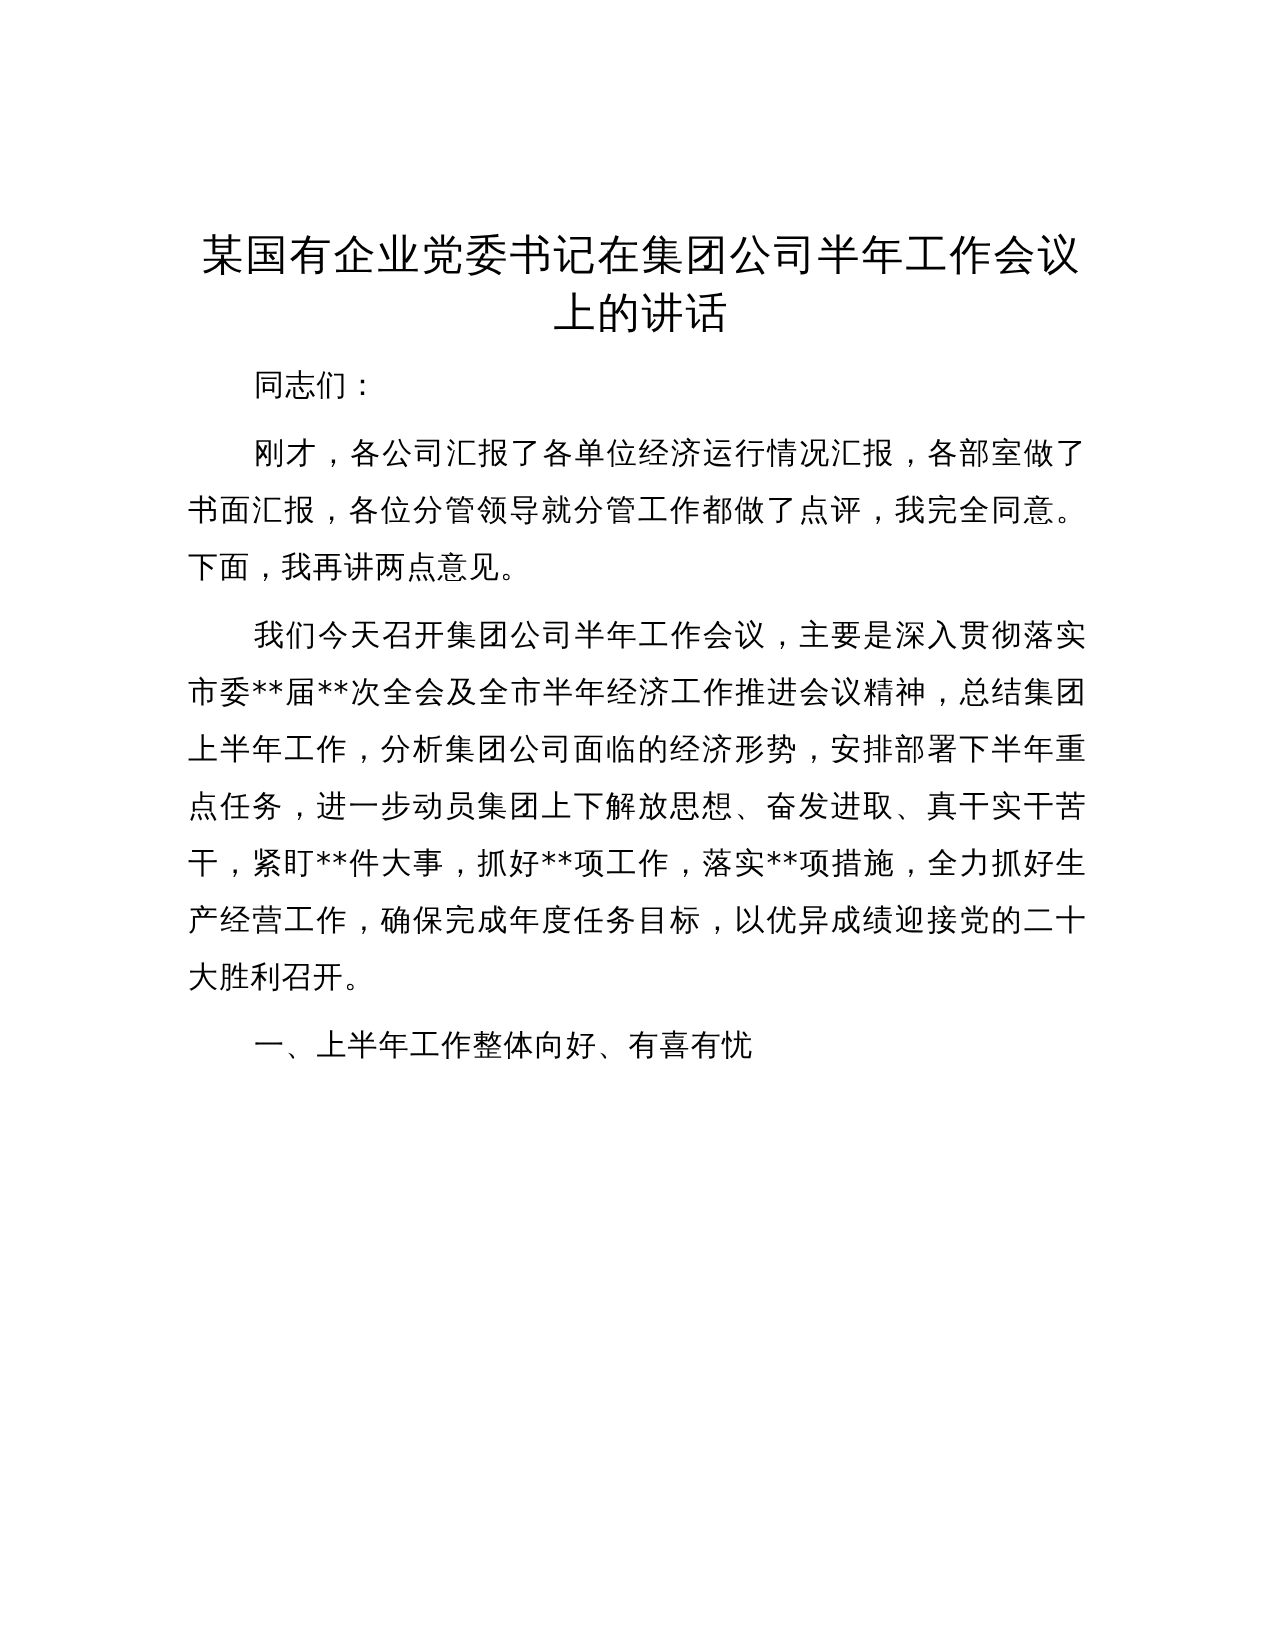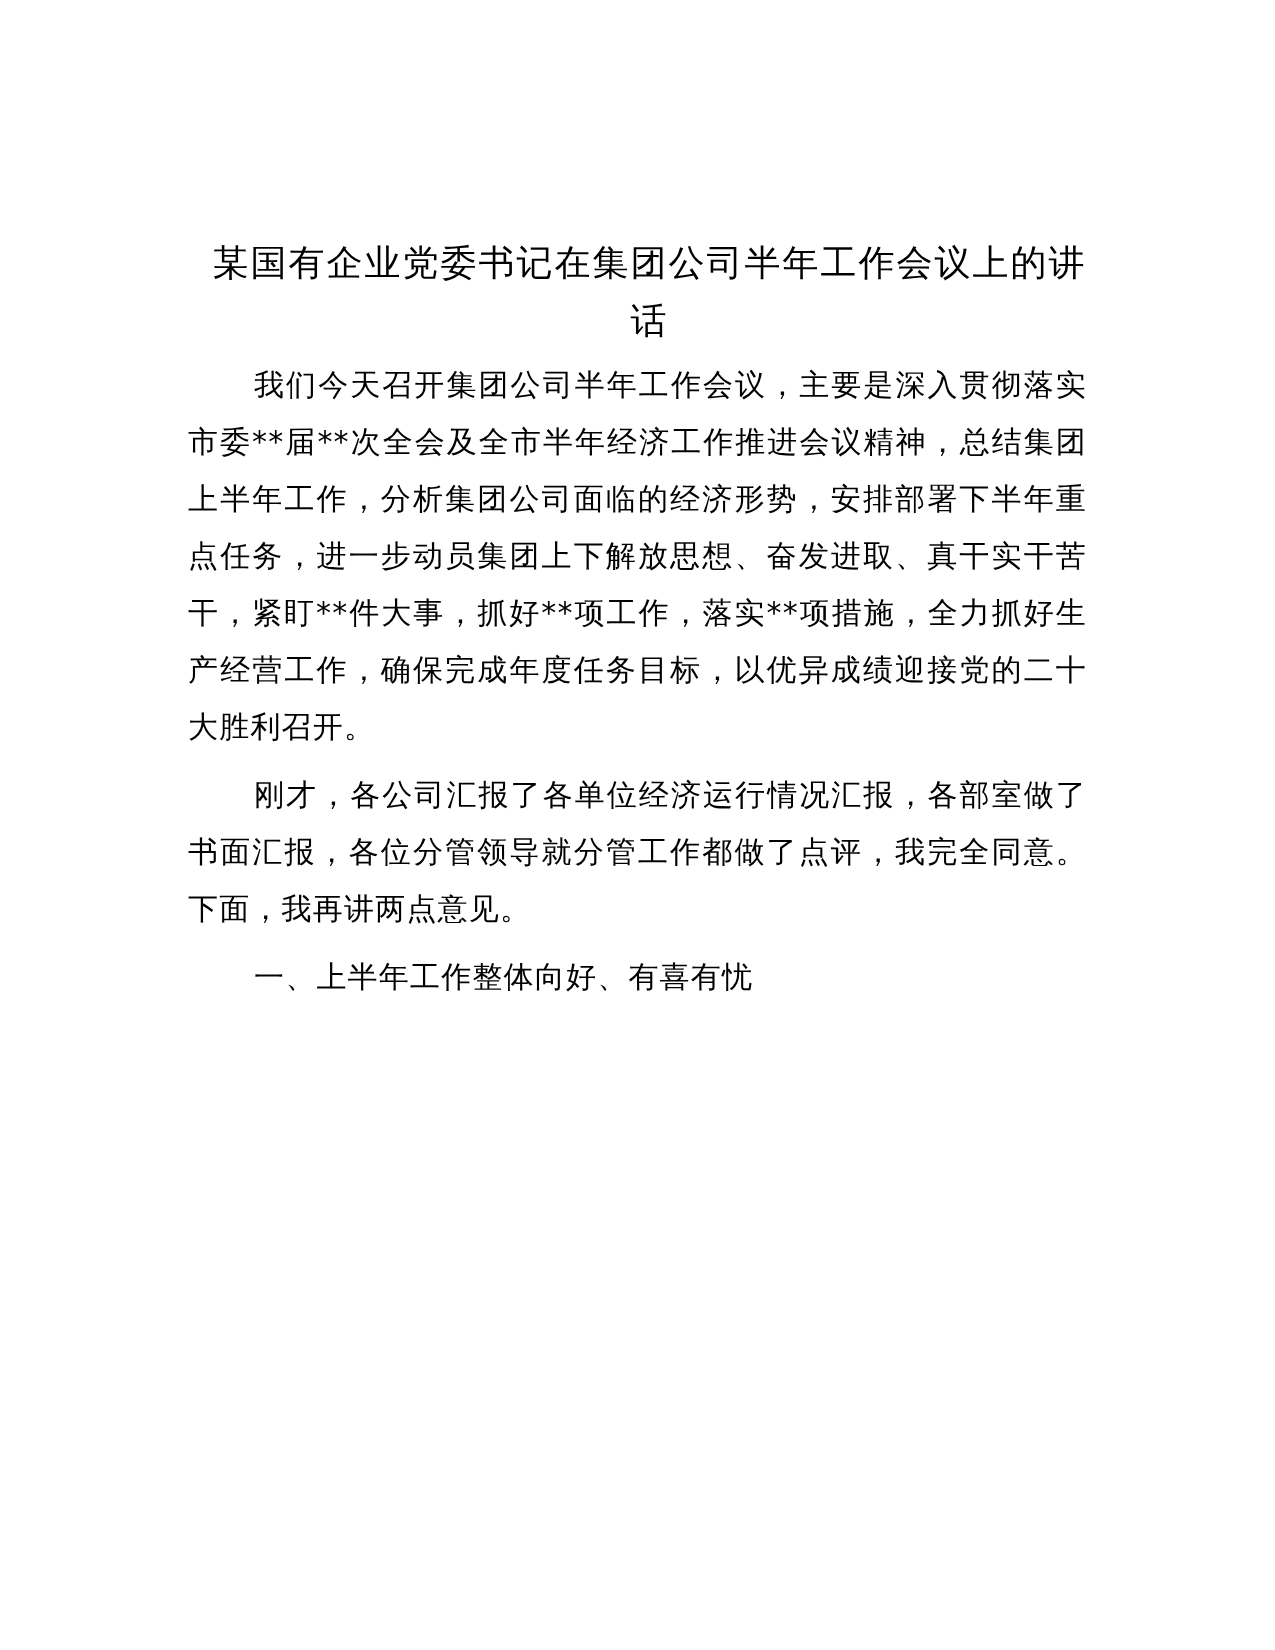--- a/index.html
+++ b/index.html
@@ -21,23 +21,23 @@
       top: 0;
       width: 1275px;
       height: 1650px;
       background: #ffffff;
     }
     .title {
       position: absolute;
       left: 188px;
       width: 899px;
       top: 222px;
-      margin: 12px;
+      margin: 4px;
       text-align: center;
-      font-size: 36px;
+      font-size: 42px;
       font-weight: normal;
       line-height: 58px;
       letter-spacing: 2px;
     }
     .body {
       position: absolute;
       left: 188px;
       width: 899px;
       top: 356px;
     }
@@ -57,21 +57,22 @@
       margin-bottom: 11px;
     }
   </style>
 </head>
 <body>
 
 <div class="page">
   <h1 class="title">某国有企业党委书记在集团公司半年工作会议上的讲话</h1>
 
   <div class="body">
+    <p class="para salutation">同志们：</p>
+
+    <p class="para">刚才，各公司汇报了各单位经济运行情况汇报，各部室做了书面汇报，各位分管领导就分管工作都做了点评，我完全同意。下面，我再讲两点意见。</p>
 
     <p class="para">我们今天召开集团公司半年工作会议，主要是深入贯彻落实市委**届**次全会及全市半年经济工作推进会议精神，总结集团上半年工作，分析集团公司面临的经济形势，安排部署下半年重点任务，进一步动员集团上下解放思想、奋发进取、真干实干苦干，紧盯**件大事，抓好**项工作，落实**项措施，全力抓好生产经营工作，确保完成年度任务目标，以优异成绩迎接党的二十大胜利召开。</p>
-
-    <p class="para">刚才，各公司汇报了各单位经济运行情况汇报，各部室做了书面汇报，各位分管领导就分管工作都做了点评，我完全同意。下面，我再讲两点意见。</p>
 
     <p class="para heading">一、上半年工作整体向好、有喜有忧</p>
 
   </div>
 </div>
 
 </body></html>

